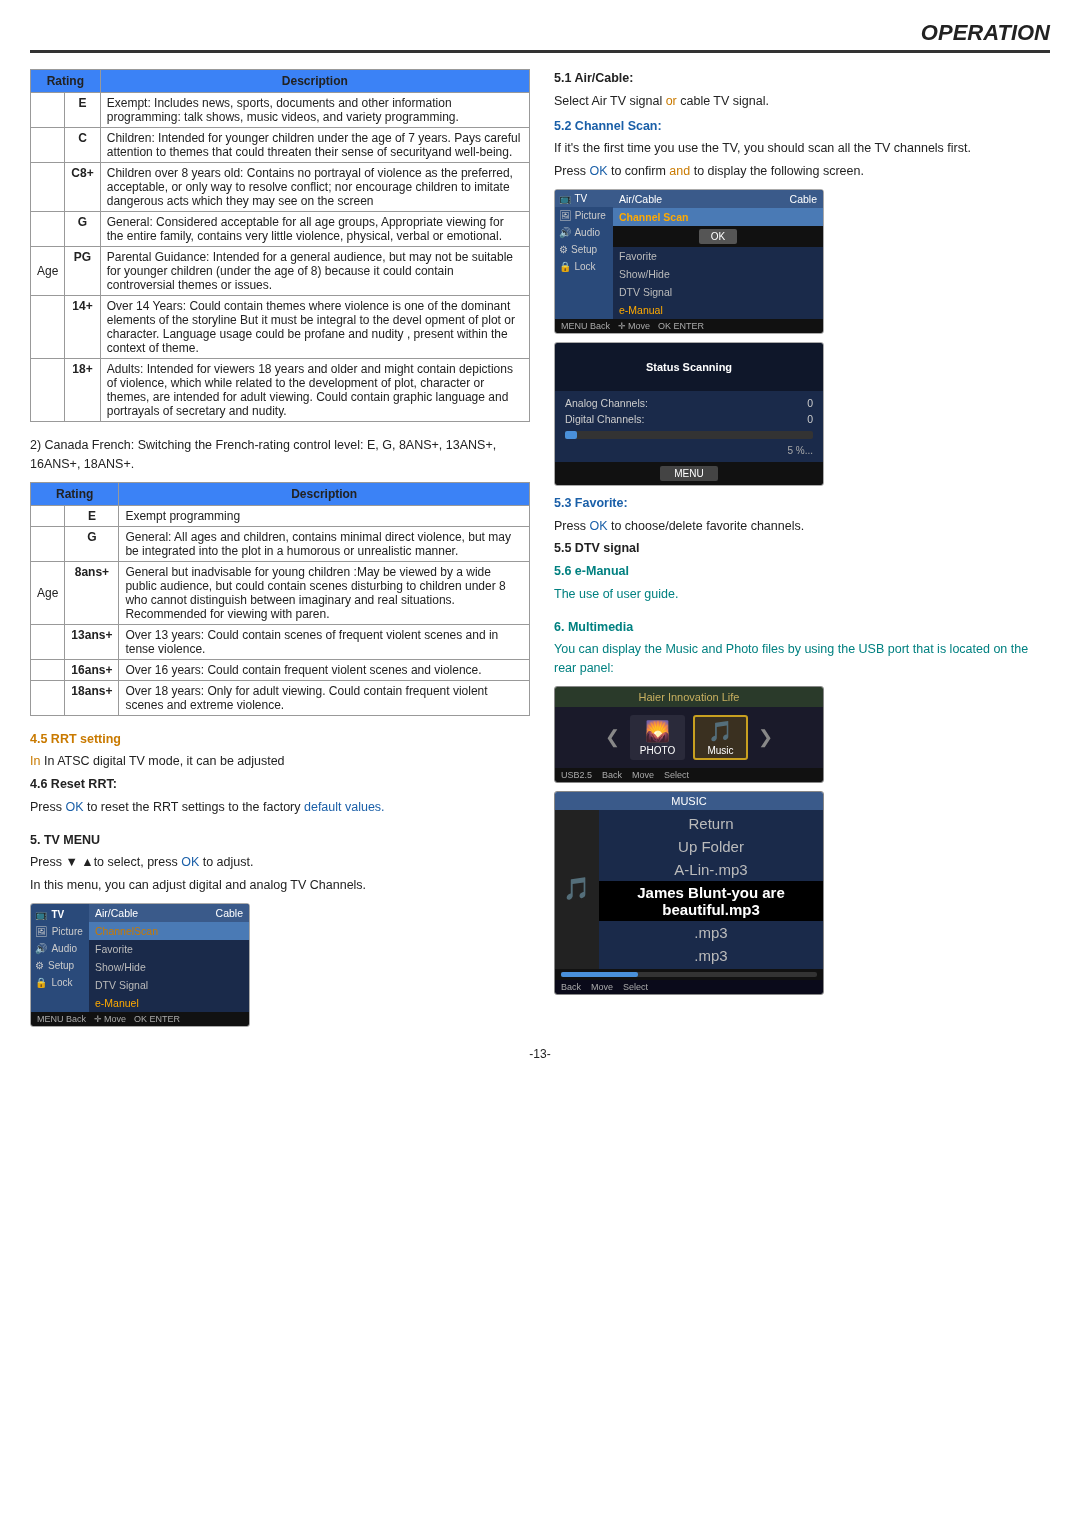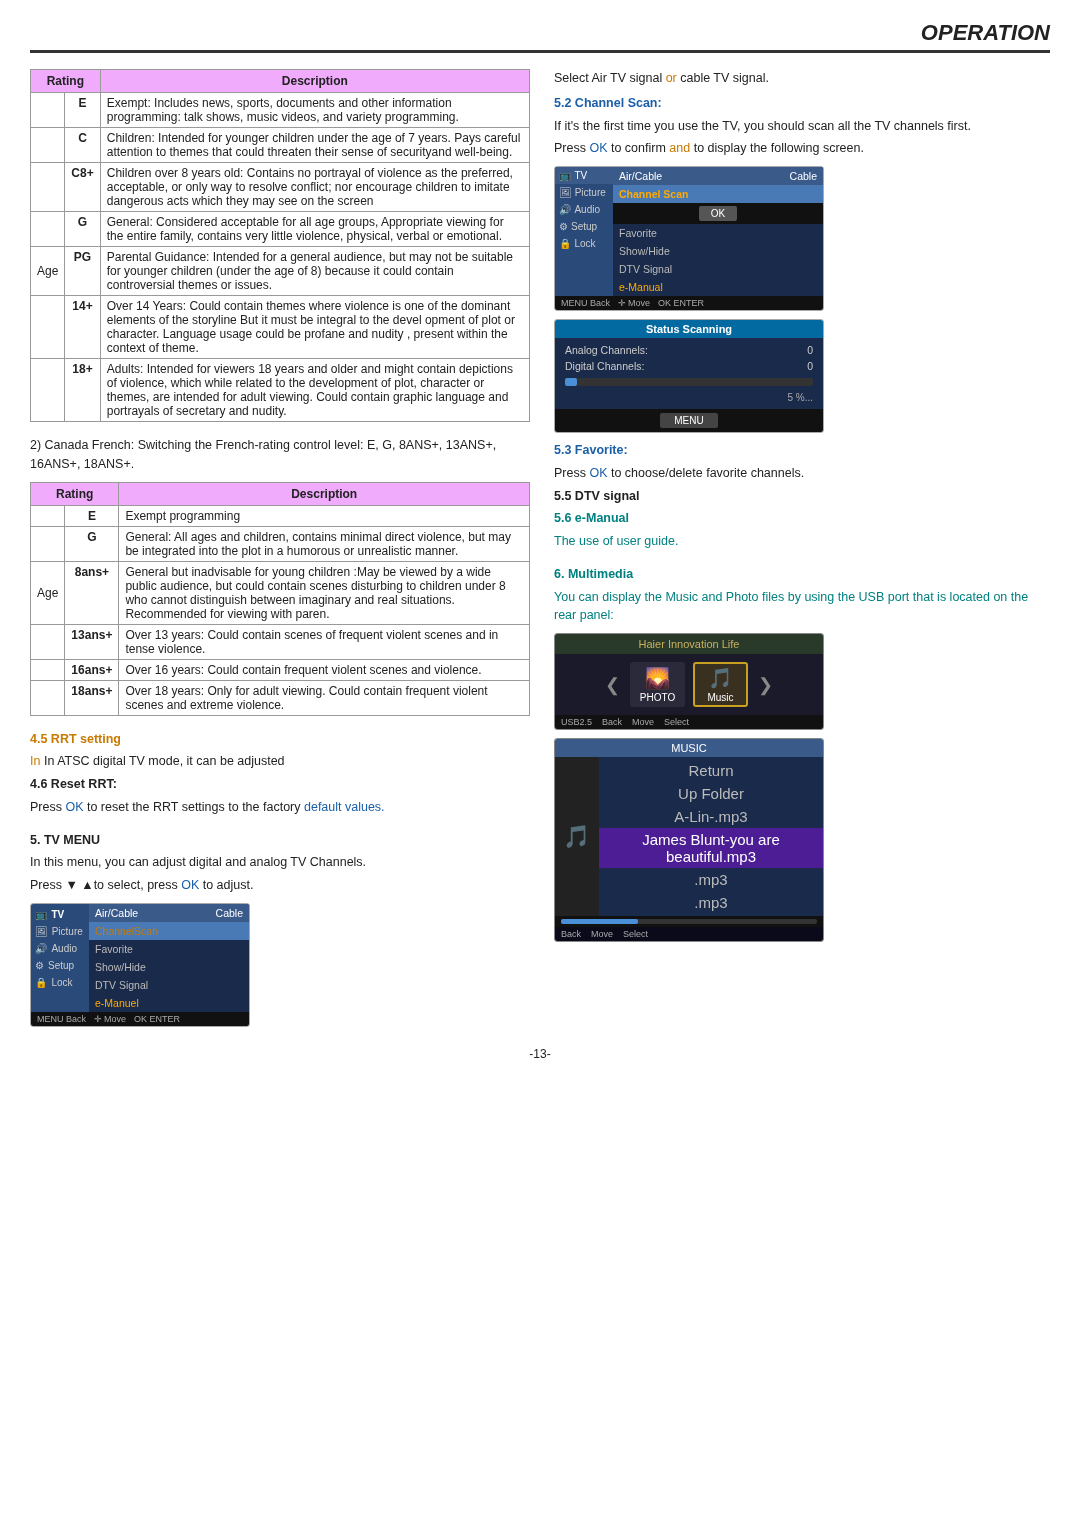--- a/index.html
+++ b/index.html
@@ -39,21 +39,21 @@
 
     
     table {
       border-collapse: collapse;
       width: 100%;
       font-size: 12px;
       margin-bottom: 14px;
     }
     table th {
       border: 1px solid #999;
-      background: #f0abfc;
+      background: #3b82f6;
       padding: 4px 6px;
       text-align: center;
     }
     table td {
       border: 1px solid #999;
       padding: 3px 6px;
       vertical-align: top;
     }
     table td.age-col {
       text-align: center;
@@ -192,23 +192,23 @@
     
     .status-diagram {
       border: 1px solid #aaa;
       border-radius: 3px;
       overflow: hidden;
       font-size: 11px;
       width: 270px;
       margin: 8px 0;
     }
     .status-header {
-      background: #0369a1;
-      color: #fff;
-      padding: 3px 8px;
+      background: #0f172a;
+      color: #fff;
+      padding: 18px 8px;
       text-align: center;
       font-size: 11px;
       font-weight: bold;
     }
     .status-body {
       background: #1a2a4a;
       padding: 6px 10px;
       color: #ccc;
     }
     .status-row {
@@ -348,22 +348,23 @@
       flex: 1;
       padding: 2px 0;
     }
     .music-item {
       padding: 3px 6px;
       color: #bbb;
       font-size: 15px;
       text-align: center;
     }
     .music-item.highlighted {
-      background: #4c1d95;
-      color: #fff;
+      background: #000000;
+      color: #fff;
+      font-weight: bold;
     }
     .music-progress {
       background: #111;
       padding: 3px 6px;
       display: flex;
       align-items: center;
       gap: 6px;
     }
     .music-progress-bar {
       flex: 1;
@@ -494,22 +495,22 @@
 
     <div class="rrt-section">
       <p><span class="color-orange"><strong>4.5 RRT setting</strong></span></p>
       <p><span class="color-orange">In</span> <span>In ATSC digital TV mode, it can be adjusted</span></p>
       <p><strong>4.6 Reset RRT:</strong></p>
       <p>Press <span class="color-blue">OK</span> to reset the RRT settings to the factory <span class="color-blue">default values.</span></p>
     </div>
 
     <div class="rrt-section">
       <p><strong>5. TV MENU</strong></p>
+      <p>Press ▼ ▲to select, press <span class="color-blue">OK</span> to adjust.</p>
       <p>In this menu, you can adjust digital and analog TV Channels.</p>
-      <p>Press ▼ ▲to select, press <span class="color-blue">OK</span> to adjust.</p>
 
       <div class="tv-menu-diagram">
         <div class="tv-menu-sidebar">
           <div class="tv-sidebar-icons">
             <div class="icon-row active">
               <span>📺</span>
               <span>TV</span>
             </div>
             <div class="icon-row">
               <span>🖼</span>
@@ -548,20 +549,21 @@
           <span>OK ENTER</span>
         </div>
       </div>
     </div>
 
   </div>
 
   <div class="right-col">
 
     <div>
+      <p><strong>5.1 Air/Cable:</strong></p>
       <p>Select Air TV signal <span class="color-orange">or</span> cable TV signal.</p>
     </div>
 
     <div style="margin-top:6px;">
       <p><strong><span class="color-blue">5.2 Channel Scan:</span></strong></p>
       <p>If it's the first time you use the TV, you should scan all the TV channels first.</p>
       <p>Press <span class="color-blue">OK</span> to confirm <span class="color-orange">and</span> to display the following screen.</p>
     </div>
 
     <div class="aircable-diagram">

